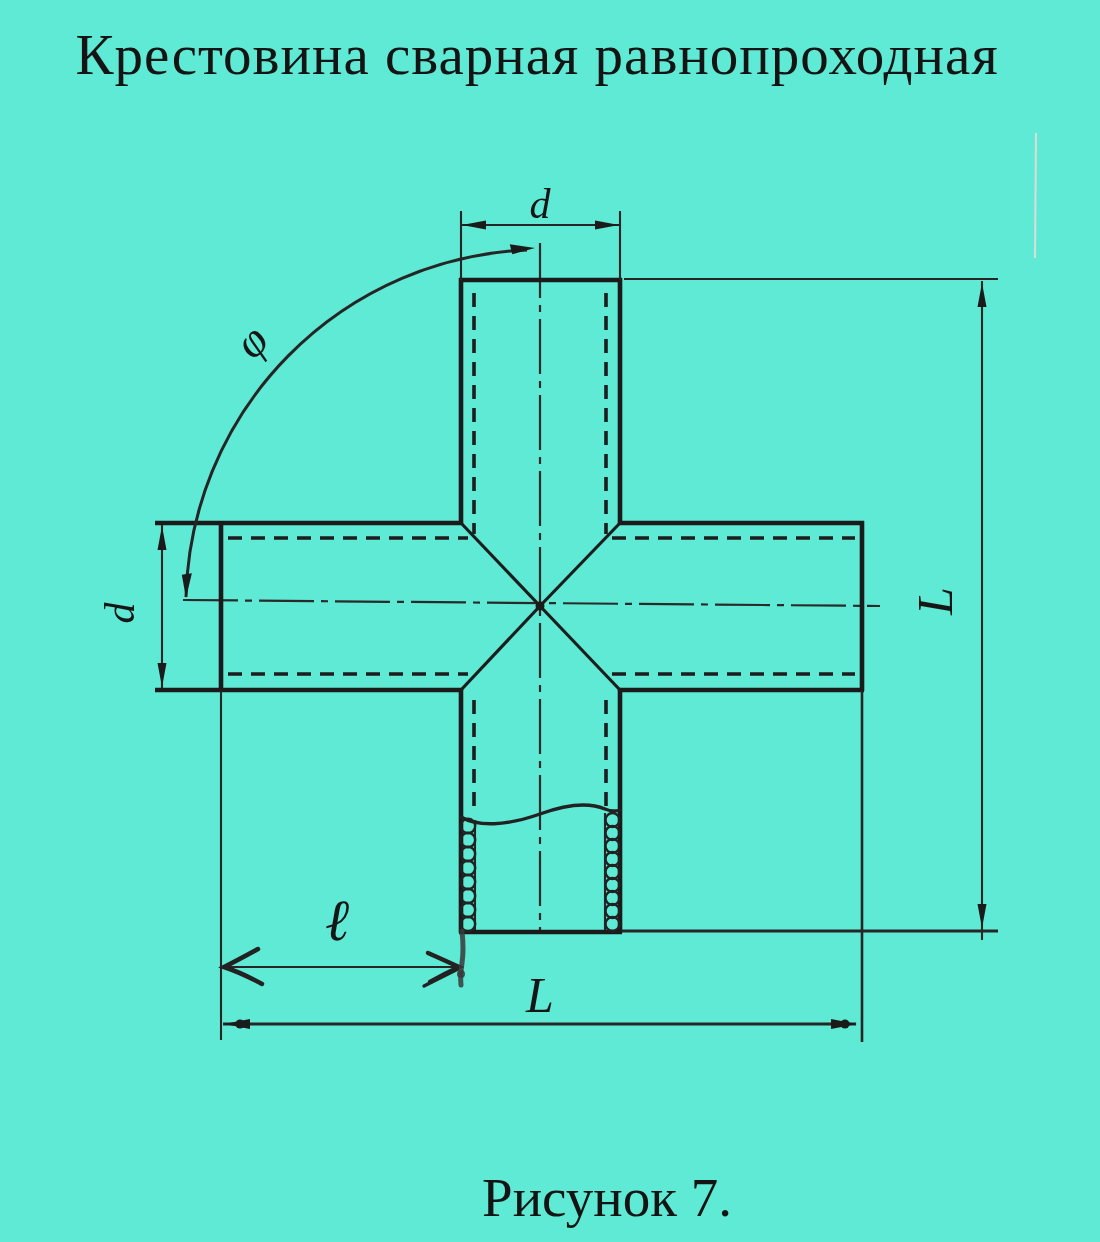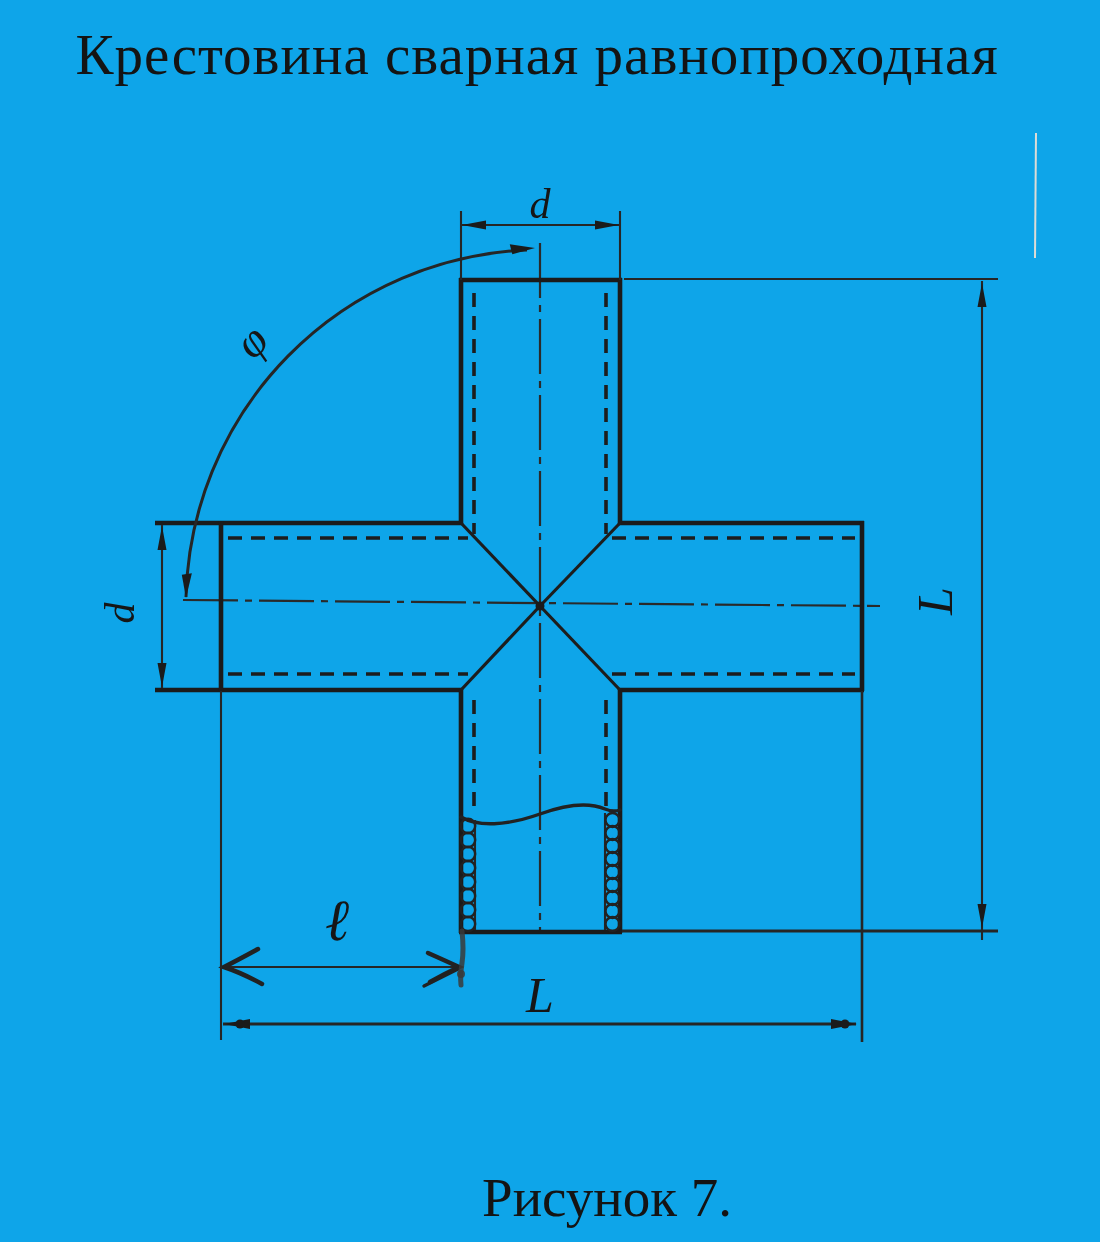--- a/index.html
+++ b/index.html
@@ -1,21 +1,21 @@
 <!DOCTYPE html>
 <html><head>
 <meta charset="utf-8">
 <style>
   html,body{margin:0;padding:0;}
   body{background:#e8e8e6;font-family:"Liberation Serif", serif;}
   .page{
     position:relative;
     width:1100px;height:1242px;
     margin:0 auto;
-    background:#0ea5e9;
+    background:#5eead4;
     overflow:hidden;
   }
   .page-title{
     position:absolute;top:22px;left:0;right:0;
     text-align:center;
     transform:translateX(-13px);
     font-size:57px;
     letter-spacing:1px;
     color:#141414;
     white-space:nowrap;

